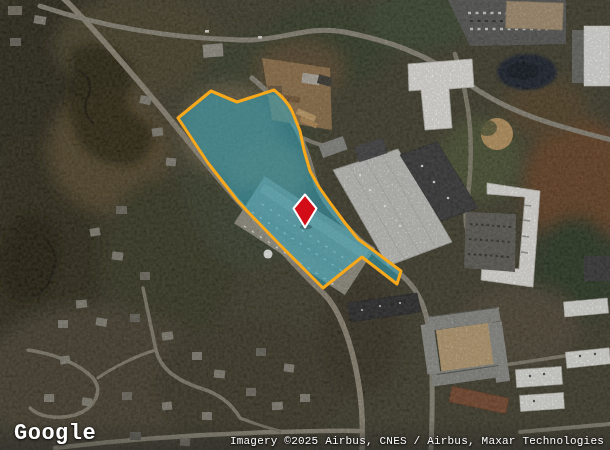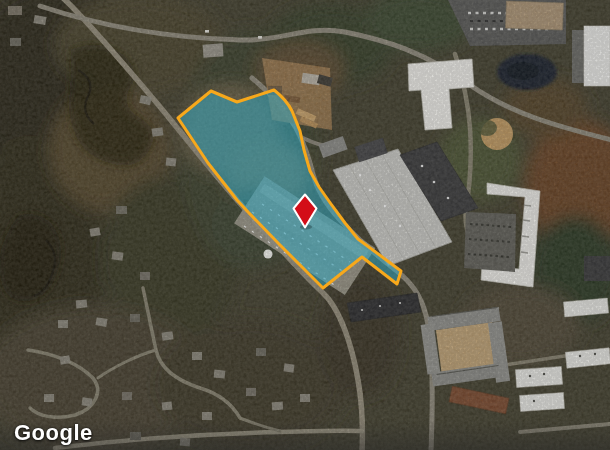--- a/index.html
+++ b/index.html
@@ -1,18 +1,18 @@
 <!DOCTYPE html>
 <html><head>
 <meta charset="utf-8">
 <style>
   html,body{margin:0;padding:0;background:#222;}
   .stage{
     position:relative;width:610px;height:450px;overflow:hidden;
-    background:#43402f;font-family:Liberation Sans, sans-serif;
+    background:#43402f;font-family:Liberation Mono, monospace;
     user-select:none;
   }
   .stage svg{position:absolute;left:0;top:0;display:block;}
   .scrim{
     position:absolute;left:0;bottom:0;width:100%;height:30px;
     background:linear-gradient(to bottom,rgba(0,0,0,0),rgba(40,40,40,.45));
     pointer-events:none;
   }
   .logo{
     position:absolute;left:14px;bottom:4px;
@@ -243,13 +243,14 @@
          L307,272 L280,245 L248,212 L237,200 L208,163 Z" fill="#2fa8c4" fill-opacity="0.52" stroke="#f7a81b" stroke-width="3" stroke-linejoin="round"></path>
 
     <g>
       <ellipse cx="306" cy="227" rx="6" ry="2.4" fill="#000" opacity=".25"></ellipse>
       <path d="M305,194.5 L316.5,208.5 L305,227.5 L293.5,208.5 Z" fill="#d30d18" stroke="#ffffff" stroke-width="2" stroke-linejoin="round"></path>
     </g>
   </svg>
 
   <div class="scrim"></div>
   <div class="logo">Google</div>
+  <div class="attrib">Imagery ©2025 Airbus, CNES / Airbus, Maxar Technologies</div>
 </div>
 
 </body></html>

